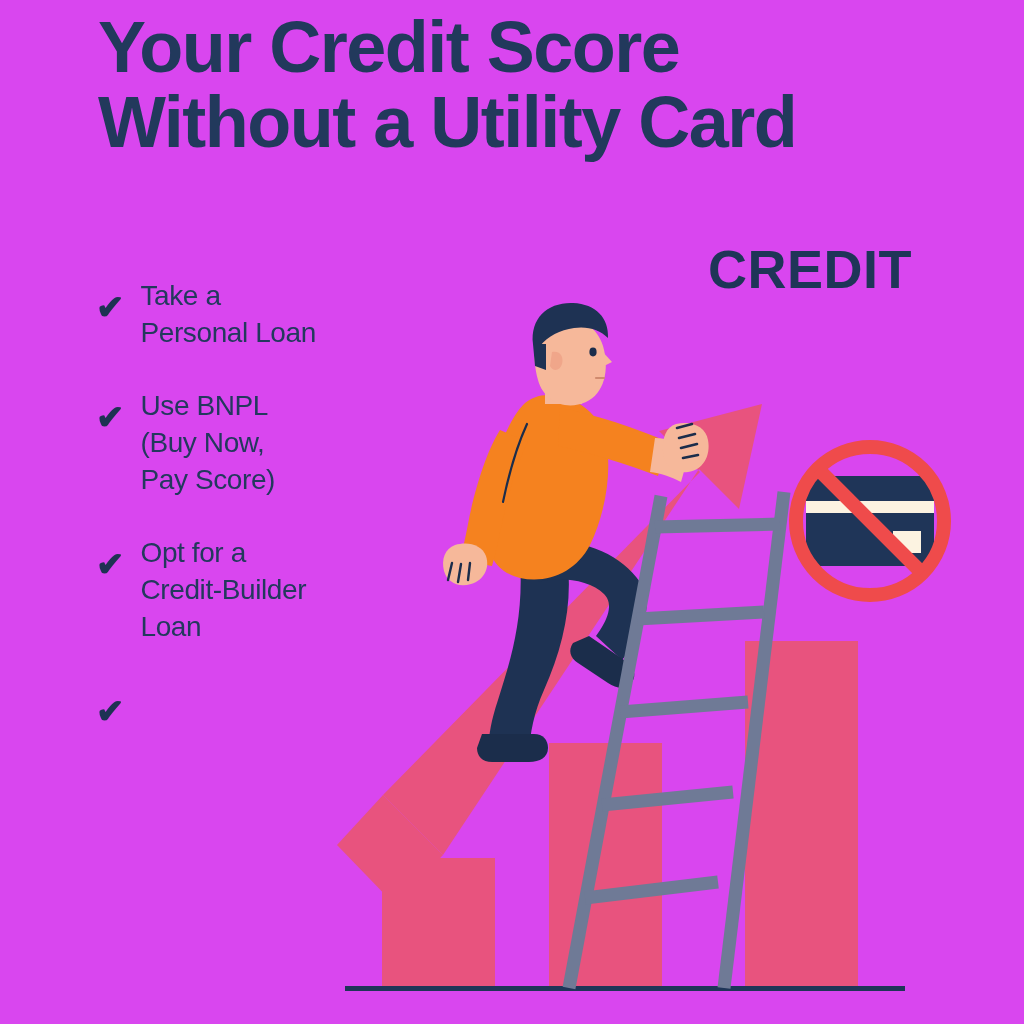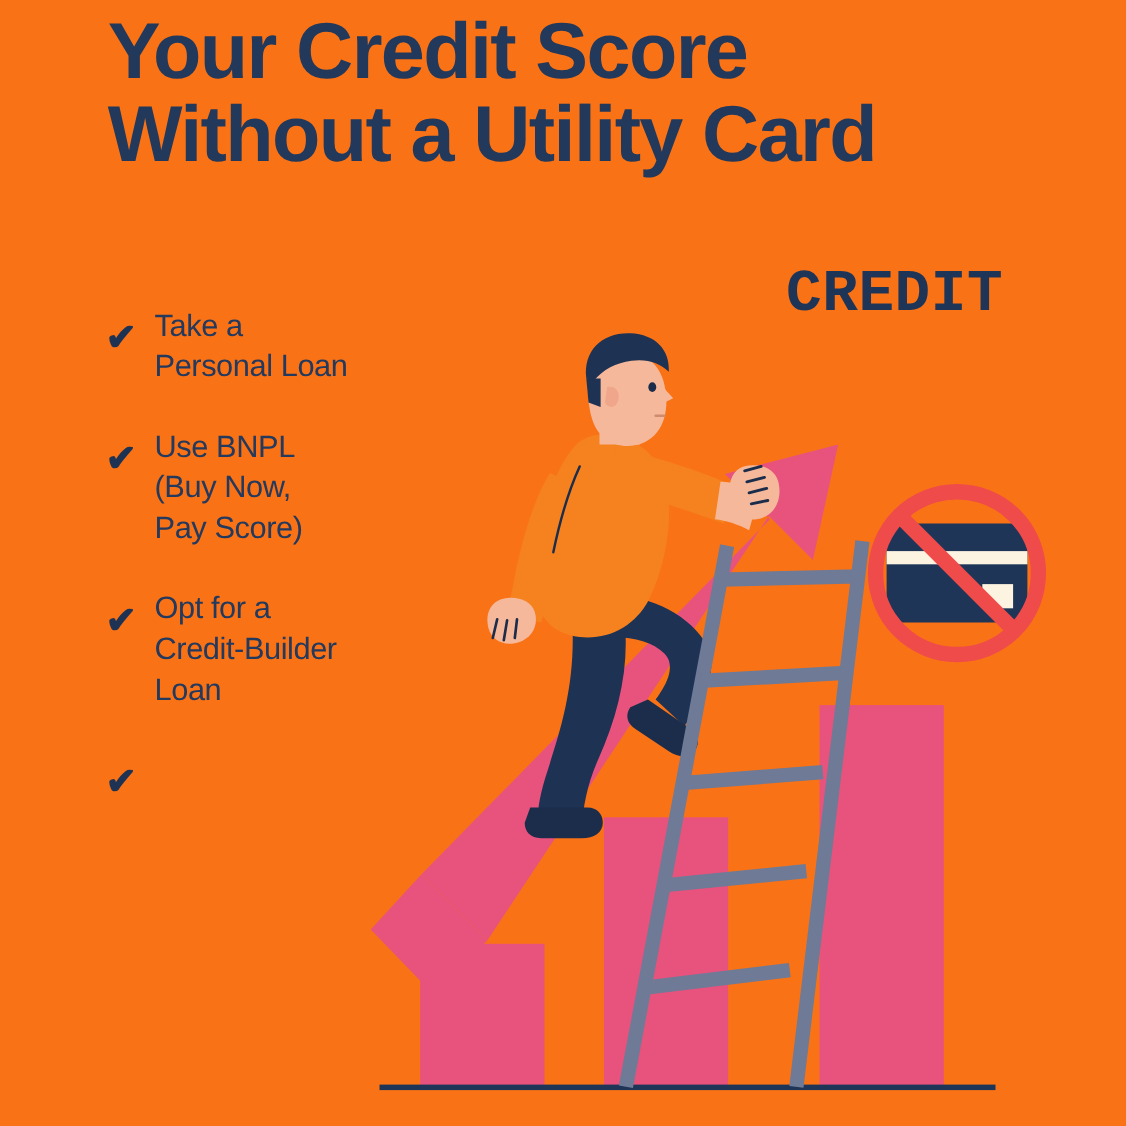--- a/index.html
+++ b/index.html
@@ -4,21 +4,21 @@
 <style>
   html, body {
     margin: 0;
     padding: 0;
     background: #fdf6e6;
   }
   #poster {
     position: relative;
     width: 1024px;
     height: 1024px;
-    background: #f97316;
+    background: #d946ef;
     overflow: hidden;
     font-family: "Liberation Sans", sans-serif;
     -webkit-font-smoothing: antialiased;
   }
 
   
   #headline {
     position: absolute;
     left: 98px;
     top: 10px;
@@ -62,21 +62,20 @@
     letter-spacing: -0.4px;
     white-space: pre-line;
   }
 
   
   #credit-score-label {
     position: absolute;
     right: 112px;
     top: 240px;
     text-align: right;
-    font-family: Liberation Mono, monospace;
   }
   .cs-line {
     display: block;
     color: #1f3558;
     font-weight: bold;
     font-size: 54px;
     line-height: 1.08;
     letter-spacing: 0.5px;
   }
 

